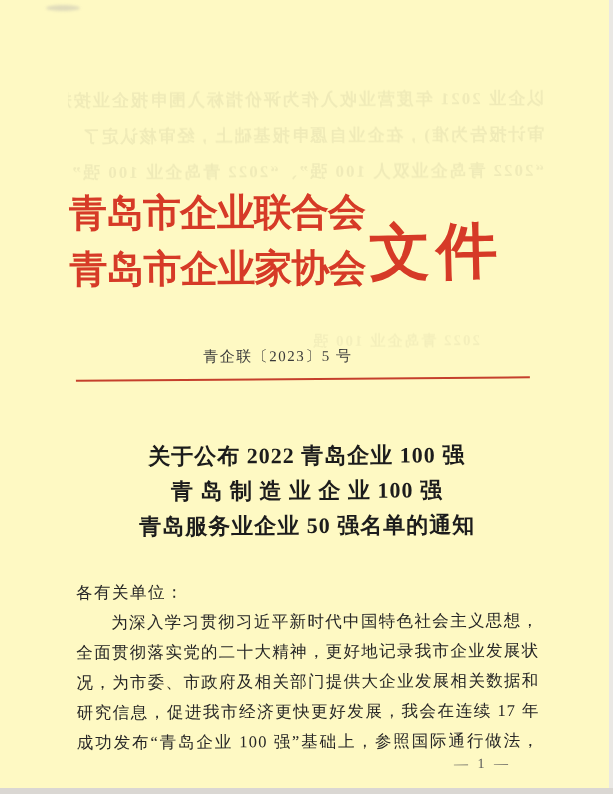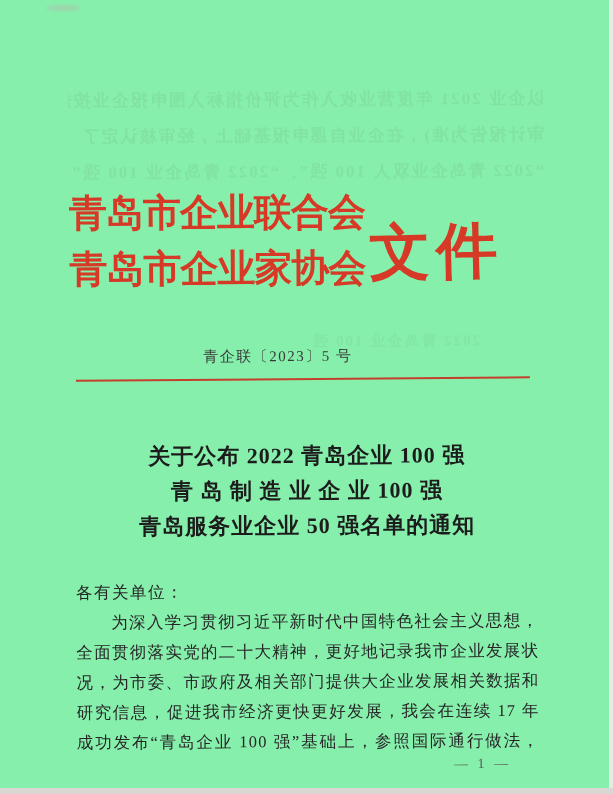--- a/index.html
+++ b/index.html
@@ -1,19 +1,19 @@
 <!DOCTYPE html>
 <html><head>
 <meta charset="utf-8">
 <style>
   html,body{margin:0;padding:0;background:#ffffff;}
   .page{
     position:relative;
     width:613px;height:794px;
-    background:#86efac;
+    background:#fef9c3;
     overflow:hidden;
     font-family:"Liberation Serif","DejaVu Serif",serif;
     color:#222;
   }
   
   .edge-bottom{position:absolute;left:0;bottom:0;width:613px;height:6px;background:#dad7d3;}
   .edge-right{position:absolute;top:0;right:0;width:4px;height:794px;background:#eae8e4;}
   .corner-smudge{position:absolute;left:46px;top:5px;width:34px;height:6px;background:#b9b6b0;
     border-radius:50%;opacity:.45;filter:blur(1.5px);}
   

